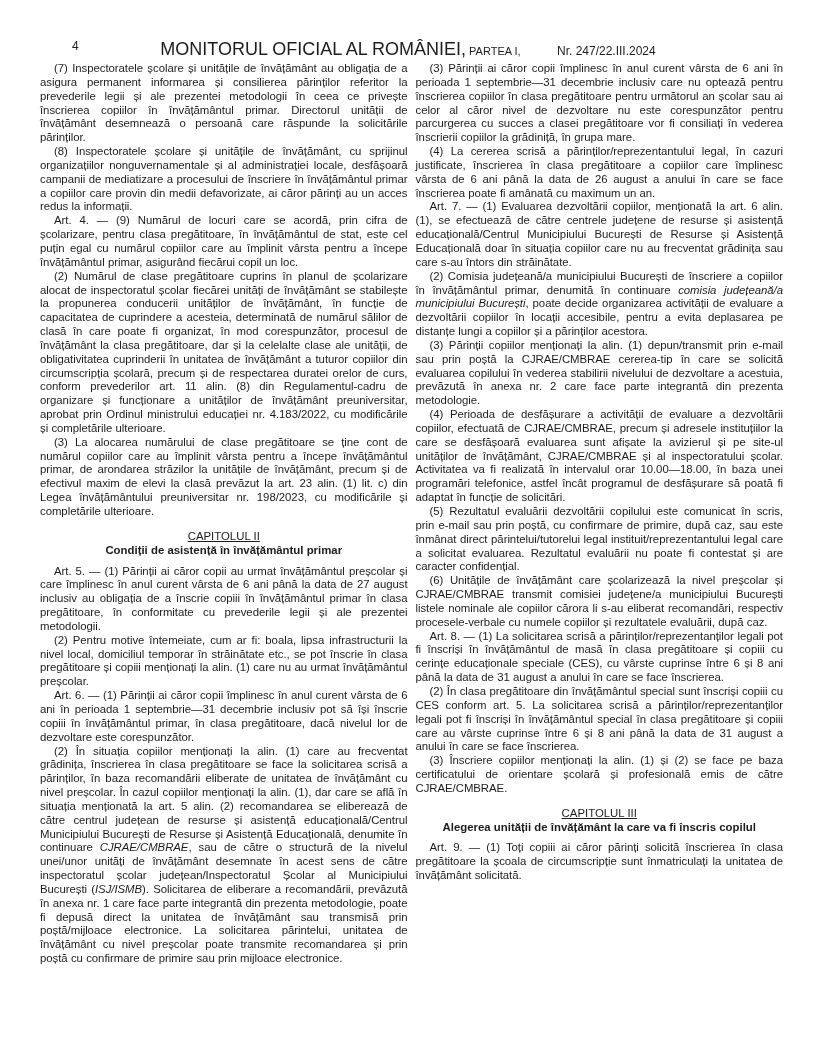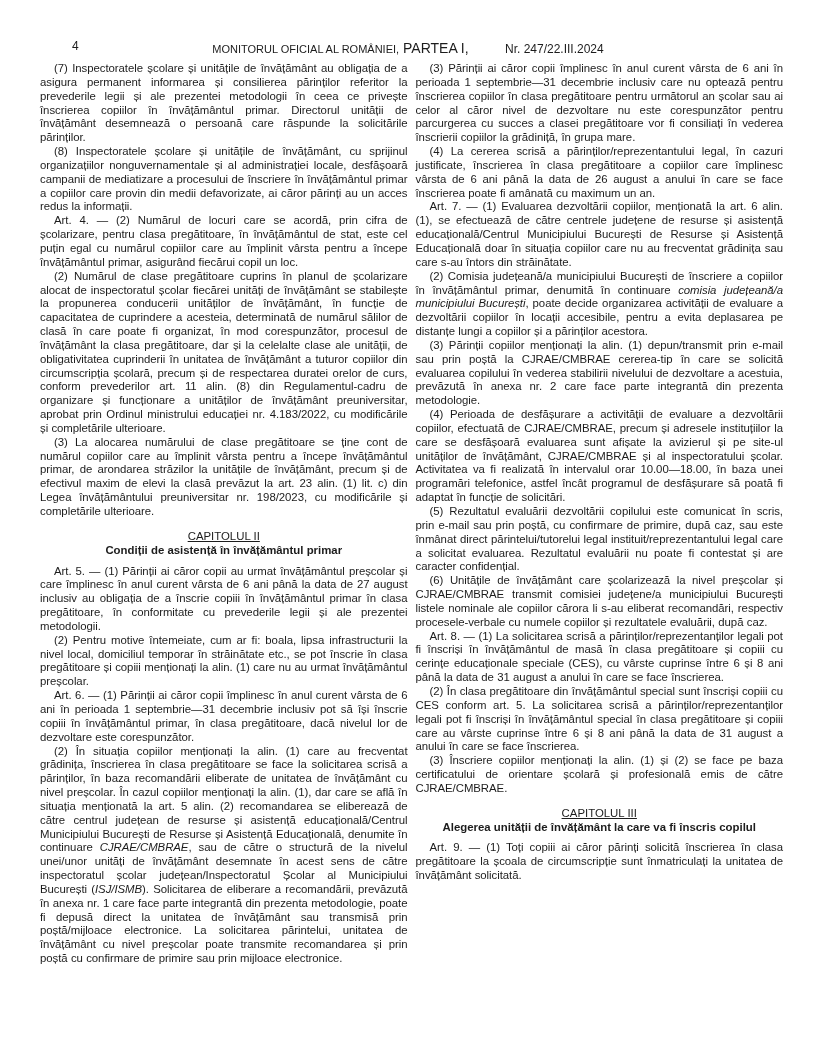--- a/index.html
+++ b/index.html
@@ -28,22 +28,22 @@
     font-size: 12px;
   }
   .journal-title {
     position: absolute;
     left: 0;
     right: 0;
     top: 39px;
     text-align: center;
     white-space: nowrap;
   }
-  .jt-main { font-size: 11px; }
-  .jt-part { font-size: 14px; }
+  .jt-main { font-size: 18px; }
+  .jt-part { font-size: 11px; }
   .jt-issue { font-size: 12px; margin-left: 33px; }
   .columns {
     display: flex;
     gap: 8px;
     padding: 0 33px 0 40px;
     box-sizing: border-box;
   }
   .column {
     flex: 1 1 0;
     min-width: 0;
@@ -82,21 +82,21 @@
   <div class="header">
     <div class="page-number">4</div>
     <div class="journal-title">
       <span class="jt-main">MONITORUL OFICIAL AL ROMÂNIEI,</span><span class="jt-part"> PARTEA I,</span><span class="jt-issue"> Nr. 247/22.III.2024</span>
     </div>
   </div>
   <div class="columns">
     <div class="column">
         <p class="para"><span>(7) Inspectoratele școlare și unitățile de învățământ au obligația de a asigura permanent informarea și consilierea părinților referitor la prevederile legii și ale prezentei metodologii în ceea ce privește înscrierea copiilor în învățământul primar. Directorul unității de învățământ desemnează o persoană care răspunde la solicitările părinților.</span></p>
         <p class="para"><span>(8) Inspectoratele școlare și unitățile de învățământ, cu sprijinul organizațiilor nonguvernamentale și al administrației locale, desfășoară campanii de mediatizare a procesului de înscriere în învățământul primar a copiilor care provin din medii defavorizate, ai căror părinți au un acces redus la informații.</span></p>
-        <p class="para"><span>Art. 4. — (2) Numărul de locuri care se acordă, prin cifra de școlarizare, pentru clasa pregătitoare, în învățământul de stat, este cel puțin egal cu numărul copiilor care au împlinit vârsta pentru a începe învățământul primar, asigurând fiecărui copil un loc.</span></p>
+        <p class="para"><span>Art. 4. — (9) Numărul de locuri care se acordă, prin cifra de școlarizare, pentru clasa pregătitoare, în învățământul de stat, este cel puțin egal cu numărul copiilor care au împlinit vârsta pentru a începe învățământul primar, asigurând fiecărui copil un loc.</span></p>
         <p class="para"><span>(2) Numărul de clase pregătitoare cuprins în planul de școlarizare alocat de inspectoratul școlar fiecărei unități de învățământ se stabilește la propunerea conducerii unităților de învățământ, în funcție de capacitatea de cuprindere a acesteia, determinată de numărul sălilor de clasă în care poate fi organizat, în mod corespunzător, procesul de învățământ la clasa pregătitoare, dar și la celelalte clase ale unității, de obligativitatea cuprinderii în unitatea de învățământ a tuturor copiilor din circumscripția școlară, precum și de respectarea duratei orelor de curs, conform prevederilor art. 11 alin. (8) din Regulamentul-cadru de organizare și funcționare a unităților de învățământ preuniversitar, aprobat prin Ordinul ministrului educației nr. 4.183/2022, cu modificările și completările ulterioare.</span></p>
         <p class="para"><span>(3) La alocarea numărului de clase pregătitoare se ține cont de numărul copiilor care au împlinit vârsta pentru a începe învățământul primar, de arondarea străzilor la unitățile de învățământ, precum și de efectivul maxim de elevi la clasă prevăzut la art. 23 alin. (1) lit. c) din Legea învățământului preuniversitar nr. 198/2023, cu modificările și completările ulterioare.</span></p>
         <p class="chapter">CAPITOLUL II</p>
         <p class="chapter-title">Condiții de asistență în învățământul primar</p>
         <p class="para"><span>Art. 5. — (1) Părinții ai căror copii au urmat învățământul preșcolar și care împlinesc în anul curent vârsta de 6 ani până la data de 27 august inclusiv au obligația de a înscrie copiii în învățământul primar în clasa pregătitoare, în conformitate cu prevederile legii și ale prezentei metodologii.</span></p>
         <p class="para"><span>(2) Pentru motive întemeiate, cum ar fi: boala, lipsa infrastructurii la nivel local, domiciliul temporar în străinătate etc., se pot înscrie în clasa pregătitoare și copiii menționați la alin. (1) care nu au urmat învățământul preșcolar.</span></p>
         <p class="para"><span>Art. 6. — (1) Părinții ai căror copii împlinesc în anul curent vârsta de 6 ani în perioada 1 septembrie—31 decembrie inclusiv pot să își înscrie copiii în învățământul primar, în clasa pregătitoare, dacă nivelul lor de dezvoltare este corespunzător.</span></p>
         <p class="para"><span>(2) În situația copiilor menționați la alin. (1) care au frecventat grădinița, înscrierea în clasa pregătitoare se face la solicitarea scrisă a părinților, în baza recomandării eliberate de unitatea de învățământ cu nivel preșcolar. În cazul copiilor menționați la alin. (1), dar care se află în situația menționată la art. 5 alin. (2) recomandarea se eliberează de către centrul județean de resurse și asistență educațională/Centrul Municipiului București de Resurse și Asistență Educațională, denumite în continuare </span><span class="it">CJRAE/CMBRAE</span><span>, sau de către o structură de la nivelul unei/unor unități de învățământ desemnate în acest sens de către inspectoratul școlar județean/Inspectoratul Școlar al Municipiului București (</span><span class="it">ISJ/ISMB</span><span>). Solicitarea de eliberare a recomandării, prevăzută în anexa nr. 1 care face parte integrantă din prezenta metodologie, poate fi depusă direct la unitatea de învățământ sau transmisă prin poștă/mijloace electronice. La solicitarea părintelui, unitatea de învățământ cu nivel preșcolar poate transmite recomandarea și prin poștă cu confirmare de primire sau prin mijloace electronice.</span></p>
       </div>
     <div class="column">

